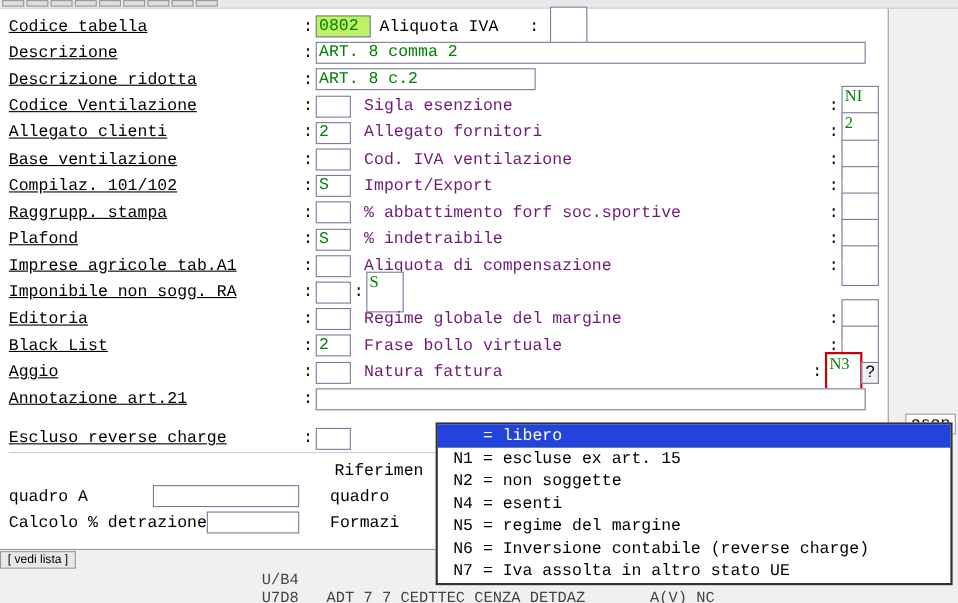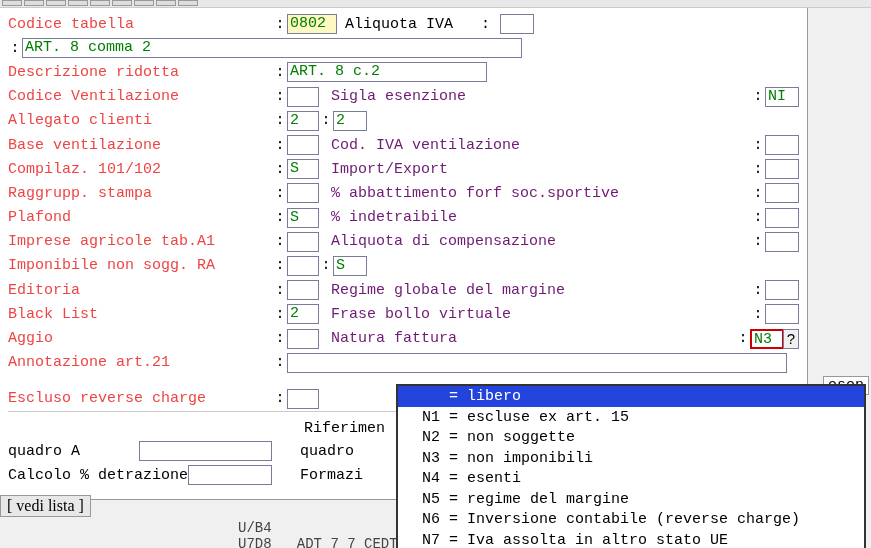--- a/index.html
+++ b/index.html
@@ -33,21 +33,22 @@
     position: relative;
   }
   .row {
     display: flex;
     align-items: center;
     height: 24.2px;
     white-space: pre;
   }
   .lbl-left {
     width: 265px;
-    color: #ef4444;
+    color: #000000;
+    text-decoration: underline;
   }
   .colon { width: 14px; text-align: center; color: #000; }
   .val-left {
     width: 32px;
     background: #fff;
     border: 1px solid #7a7a9a;
     color: #008000;
     padding: 0 2px;
     height: 20px;
     line-height: 18px;
@@ -59,38 +60,39 @@
     color: #701a75;
     padding-left: 12px;
   }
   .colon-r { width: 14px; text-align: center; color: #000; }
   .val-right {
     width: 34px;
     background: #fff;
     border: 1px solid #7a7a9a;
     color: #008000;
     padding: 0 2px;
-    height: 20px;
+    height: 37px;
     line-height: 18px;
     display: inline-block;
+    font-family: Liberation Serif, serif;
   }
   .val-right.highlight { border: 2px solid #cc0000; }
   .wide-input {
     flex: 1;
     max-width: 500px;
     background: #fff;
     border: 1px solid #7a7a9a;
     color: #008000;
     padding: 0 2px;
     height: 20px;
     line-height: 18px;
   }
   .code-input {
     width: 50px;
-    background: #fef9c3;
+    background: #bef264;
     border: 1px solid #7a7a9a;
     color: #008000;
     padding: 0 2px;
     height: 20px;
     line-height: 18px;
     display: inline-block;
   }
   .desc-after-code {
     color: #000;
     padding-left: 8px;
@@ -111,22 +113,22 @@
   .sub-box {
     width: 28px; height: 20px;
     border: 1px solid #7a7a9a;
     background: #fff;
   }
   .rifer-label { padding-left: 12px; color: #000; }
   .vedi-lista {
     position: absolute;
     left: 0;
     bottom: -18px;
-    font-family: Liberation Serif, serif;
-    font-size: 16px;
+    font-family: Liberation Sans, sans-serif;
+    font-size: 11px;
     background: #e8e8e8;
     border: 1px solid #999;
     padding: 1px 6px;
   }
   .qmark {
     display: inline-block;
     width: 16px; height: 20px;
     border: 1px solid #7a7a9a;
     text-align: center;
     line-height: 18px;
@@ -139,21 +141,21 @@
     left: 396px;
     top: 384px;
     width: 470px;
     background: #fff;
     border: 2px solid #333;
     font-family: "Courier New", monospace;
     font-size: 15px;
     z-index: 10;
   }
   .dropdown-item {
-    padding: 1px 24px;
+    padding: 1px 14px;
     white-space: pre;
     color: #000;
     height: 20.5px;
     line-height: 19px;
   }
   .dropdown-item.selected {
     background: #2244dd;
     color: #fff;
   }
   .bg-text {
@@ -197,20 +199,21 @@
   <div class="row">
     <span class="lbl-left">Codice tabella</span>
     <span class="colon">:</span>
     <span class="code-input">0802</span>
     <span class="desc-after-code">Aliquota IVA</span>
     <span style="padding:0 10px;">  :</span>
     <span class="val-right"></span>
   </div>
 
   <div class="row">
+    <span class="lbl-left">Descrizione</span>
     <span class="colon">:</span>
     <span class="wide-input">ART. 8 comma 2</span>
   </div>
 
   <div class="row">
     <span class="lbl-left">Descrizione ridotta</span>
     <span class="colon">:</span>
     <span class="wide-input" style="max-width:200px;">ART. 8 c.2</span>
   </div>
 
@@ -220,20 +223,21 @@
     <span class="val-left"></span>
     <span class="lbl-right">Sigla esenzione</span>
     <span class="colon-r">:</span>
     <span class="val-right">NI</span>
   </div>
 
   <div class="row">
     <span class="lbl-left">Allegato clienti</span>
     <span class="colon">:</span>
     <span class="val-left green">2</span>
+    <span class="lbl-right">Allegato fornitori</span>
     <span class="colon-r">:</span>
     <span class="val-right">2</span>
   </div>
 
   <div class="row">
     <span class="lbl-left">Base ventilazione</span>
     <span class="colon">:</span>
     <span class="val-left"></span>
     <span class="lbl-right">Cod. IVA ventilazione</span>
     <span class="colon-r">:</span>
@@ -344,21 +348,20 @@
     <span style="padding-left:28px;">Formazi</span>
   </div>
 
   <div class="vedi-lista">[ vedi lista ]</div>
 </div>
 
 <div class="dropdown" id="dropdown">
     <div class="dropdown-item selected">   = libero</div>
     <div class="dropdown-item">N1 = escluse ex art. 15</div>
     <div class="dropdown-item">N2 = non soggette</div>
-    <div class="dropdown-item">N3 = non imponibili</div>
     <div class="dropdown-item">N4 = esenti</div>
     <div class="dropdown-item">N5 = regime del margine</div>
     <div class="dropdown-item">N6 = Inversione contabile (reverse charge)</div>
     <div class="dropdown-item">N7 = Iva assolta in altro stato UE</div>
   </div>
 
 <div class="bg-text">esen</div>
 <div class="bg-codes">U/B4
 U7D8   ADT 7 7 CEDTTEC CENZA DETDAZ       A(V) NC</div>
 

